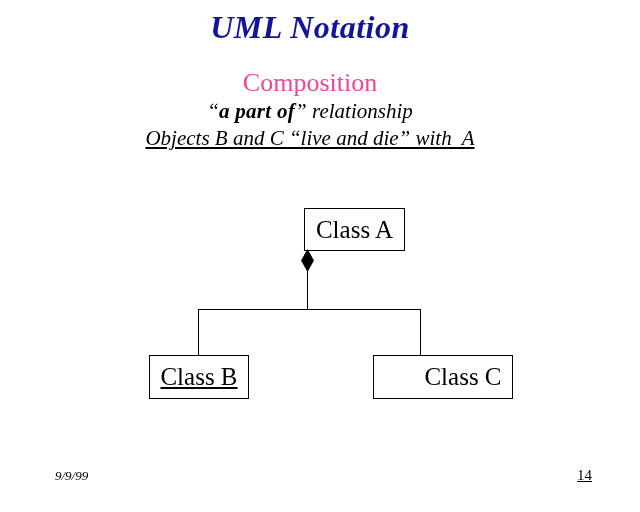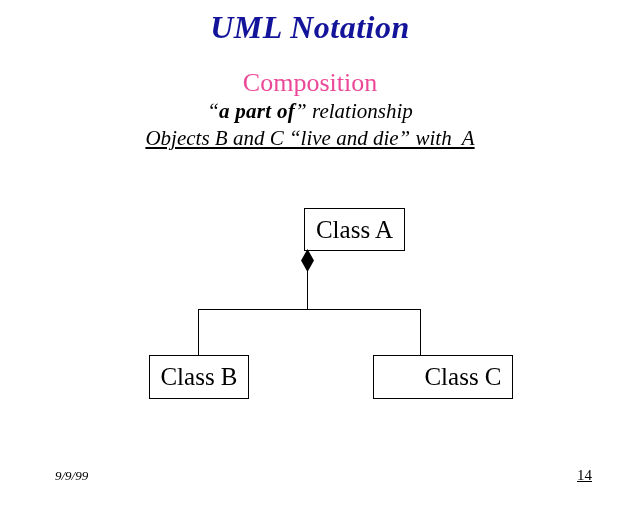--- a/index.html
+++ b/index.html
@@ -53,21 +53,21 @@
     position: absolute;
     border: 1px solid #000000;
     background: #ffffff;
     display: flex;
     align-items: center;
     justify-content: center;
     font-size: 25px;
     color: #000000;
   }
   #class-a { left: 260px; top: 208px; width: 99px;  height: 41px; margin-left: 44px; }
-  #class-b { left: 149px; top: 355px; width: 98px;  height: 42px; }
+  #class-b { left: 149px; top: 355px; width: 98px;  height: 42px; text-decoration: underline; }
   #class-c { left: 373px; top: 355px; width: 98px;  height: 42px; padding-left: 40px; }
   .vline, .hline {
     position: absolute;
     background: #000000;
   }
   #stem-line   { left: 307px; top: 270px; width: 1px;   height: 40px; }
   #cross-line  { left: 198px; top: 309px; width: 223px; height: 1px;  }
   #drop-line-b { left: 198px; top: 309px; width: 1px;   height: 46px; }
   #drop-line-c { left: 420px; top: 309px; width: 1px;   height: 46px; }
   #diamond {

